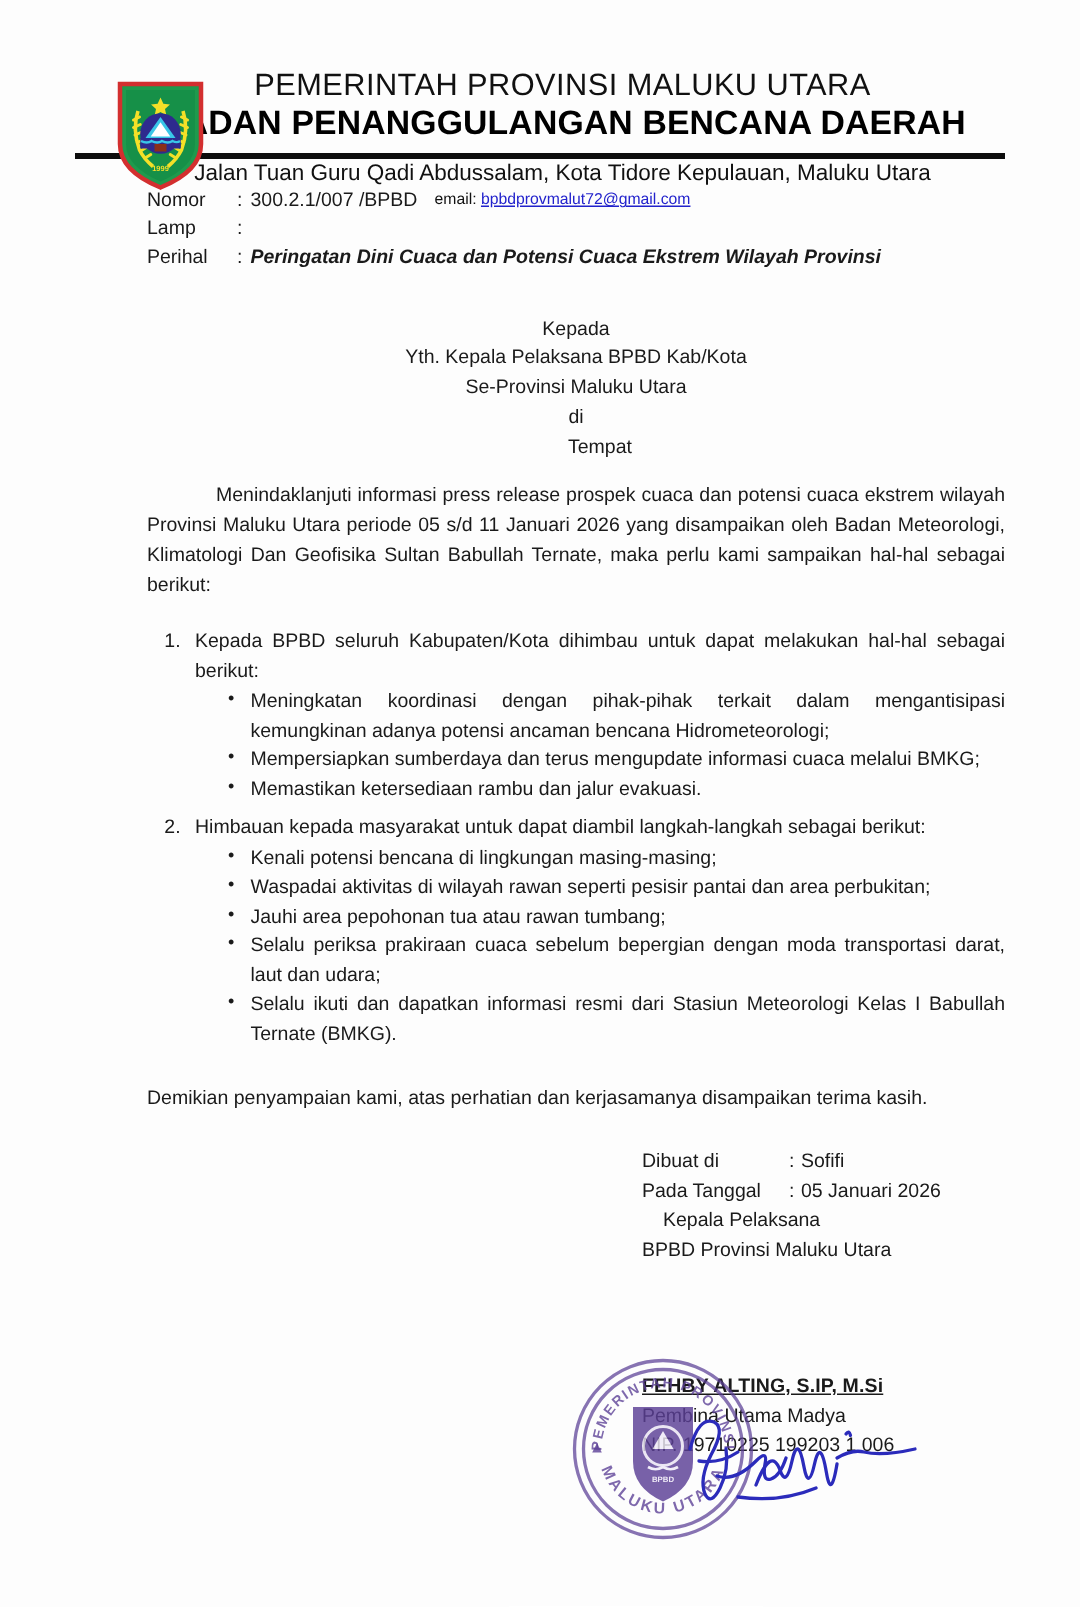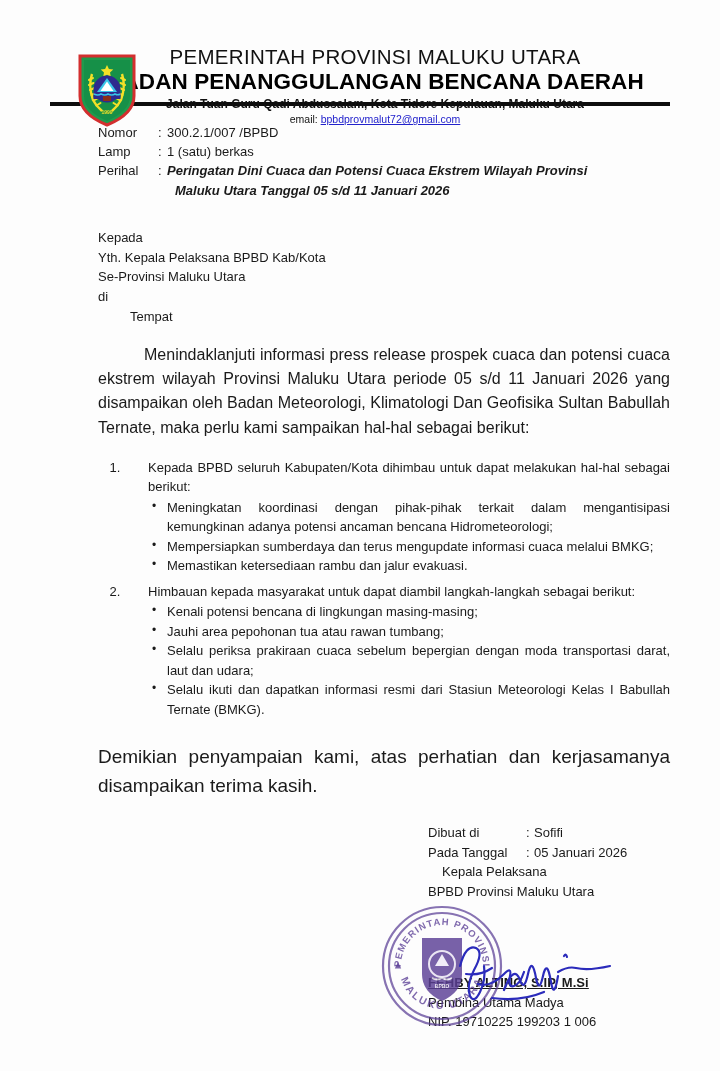--- a/index.html
+++ b/index.html
@@ -53,25 +53,24 @@
   }
   .org-line2 {
     font-size: 22.5px;
     font-weight: bold;
     letter-spacing: 0.1px;
     line-height: 1.12;
     white-space: nowrap;
     color: #000;
   }
   .org-addr {
-    font-size: 12px;
+    font-size: 15px;
     line-height: 1.35;
-    margin-top: 2px;
+    margin-top: 12px;
     color: #111;
-    font-weight: bold;
   }
   .org-email {
     font-size: 10.5px;
     line-height: 1.35;
     color: #111;
   }
   .org-email .mail-link {
     color: #2222cc;
     text-decoration: underline;
     text-align: center;
@@ -103,46 +102,46 @@
     font-style: italic;
     max-width: 516px;
   }
   .ref-val.subject .l2 { display: block; padding-left: 8px; }
 
   
   .addressee {
     margin-top: 28px;
     font-size: 13px;
     line-height: 1.52;
+    text-align: center;
   }
   .addressee .indent { padding-left: 32px; }
 
   
   .intro {
-    font-size: 16px;
+    font-size: 13px;
     line-height: 1.52;
     text-align: justify;
     text-indent: 46px;
     max-width: 574px;
   }
   ol.main-list {
     margin: 18px 0 0 0;
     padding-left: 26px;
     font-size: 13px;
     line-height: 1.5;
     max-width: 574px;
   }
   ol.main-list > li {
     margin-bottom: 2px;
     padding-left: 6px;
   }
   ol.main-list > li > .li-text {
     display: block;
     text-align: justify;
-    margin-left: 18px;
   }
   ul.sub-list {
     margin: 1px 0 6px 0;
     padding-left: 22px;
     list-style: none;
   }
   ul.sub-list > li {
     position: relative;
     padding-left: 15px;
     text-align: justify;
@@ -151,21 +150,21 @@
   ul.sub-list > li::before {
     content: "\2022";
     position: absolute;
     left: 0;
     top: -1px;
     font-size: 12px;
   }
 
   .closing {
     margin-top: 24px;
-    font-size: 19px;
+    font-size: 13px;
     line-height: 1.52;
     text-align: justify;
     max-width: 574px;
   }
 
   
   .sign-area {
     position: relative;
     margin-top: 22px;
     padding-left: 330px;
@@ -248,26 +247,25 @@
 
     <div class="ref-block">
       <div class="ref-row">
         <span class="ref-label">Nomor</span>
         <span class="ref-colon">:</span>
         <span class="ref-val">300.2.1/007 /BPBD</span>
       </div>
       <div class="ref-row">
         <span class="ref-label">Lamp</span>
         <span class="ref-colon">:</span>
-        <span class="ref-val">1 (satu) berkas</span>
       </div>
       <div class="ref-row">
         <span class="ref-label">Perihal</span>
         <span class="ref-colon">:</span>
-        <span class="ref-val subject"><span>Peringatan Dini Cuaca dan Potensi Cuaca Ekstrem Wilayah Provinsi</span><span class="l2">Maluku Utara Tanggal 05 s/d 11 Januari 2026</span></span>
+        <span class="ref-val subject"><span>Peringatan Dini Cuaca dan Potensi Cuaca Ekstrem Wilayah Provinsi</span></span>
       </div>
     </div>
 
     <div class="addressee">
       <div>Kepada</div>
       <div>Yth. Kepala Pelaksana BPBD Kab/Kota</div>
       <div>Se-Provinsi Maluku Utara</div>
       <div>di</div>
       <div class="indent">Tempat</div>
     </div>
@@ -280,20 +278,21 @@
         <ul class="sub-list">
           <li>Meningkatan koordinasi dengan pihak-pihak terkait dalam mengantisipasi kemungkinan adanya potensi ancaman bencana Hidrometeorologi;</li>
           <li>Mempersiapkan sumberdaya dan terus mengupdate informasi cuaca melalui BMKG;</li>
           <li>Memastikan ketersediaan rambu dan jalur evakuasi.</li>
         </ul>
       </li>
       <li>
         <span class="li-text">Himbauan kepada masyarakat untuk dapat diambil langkah-langkah sebagai berikut:</span>
         <ul class="sub-list">
           <li>Kenali potensi bencana di lingkungan masing-masing;</li>
+          <li>Waspadai aktivitas di wilayah rawan seperti pesisir pantai dan area perbukitan;</li>
           <li>Jauhi area pepohonan tua atau rawan tumbang;</li>
           <li>Selalu periksa prakiraan cuaca sebelum bepergian dengan moda transportasi darat, laut dan udara;</li>
           <li>Selalu ikuti dan dapatkan informasi resmi dari Stasiun Meteorologi Kelas I Babullah Ternate (BMKG).</li>
         </ul>
       </li>
     </ol>
 
     <p class="closing">Demikian penyampaian kami, atas perhatian dan kerjasamanya disampaikan terima kasih.</p>
 
     <div class="sign-area">

